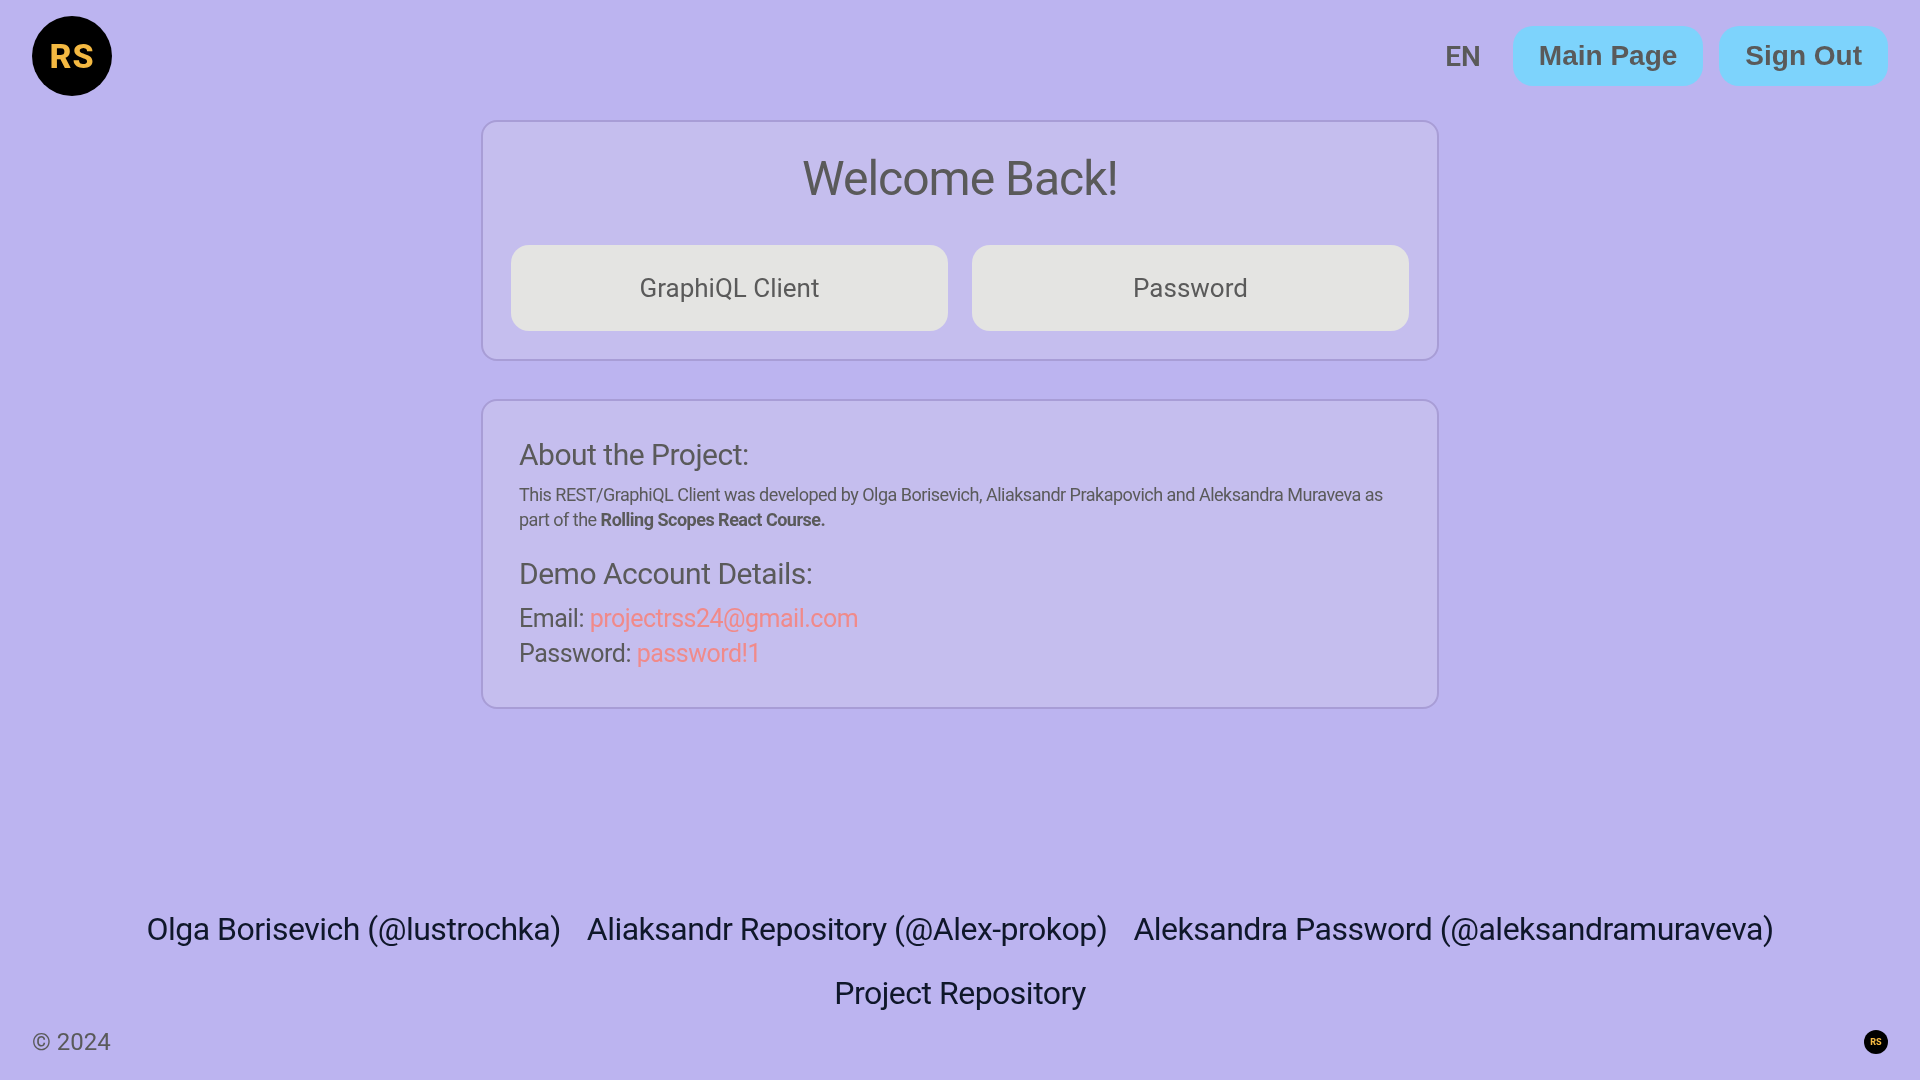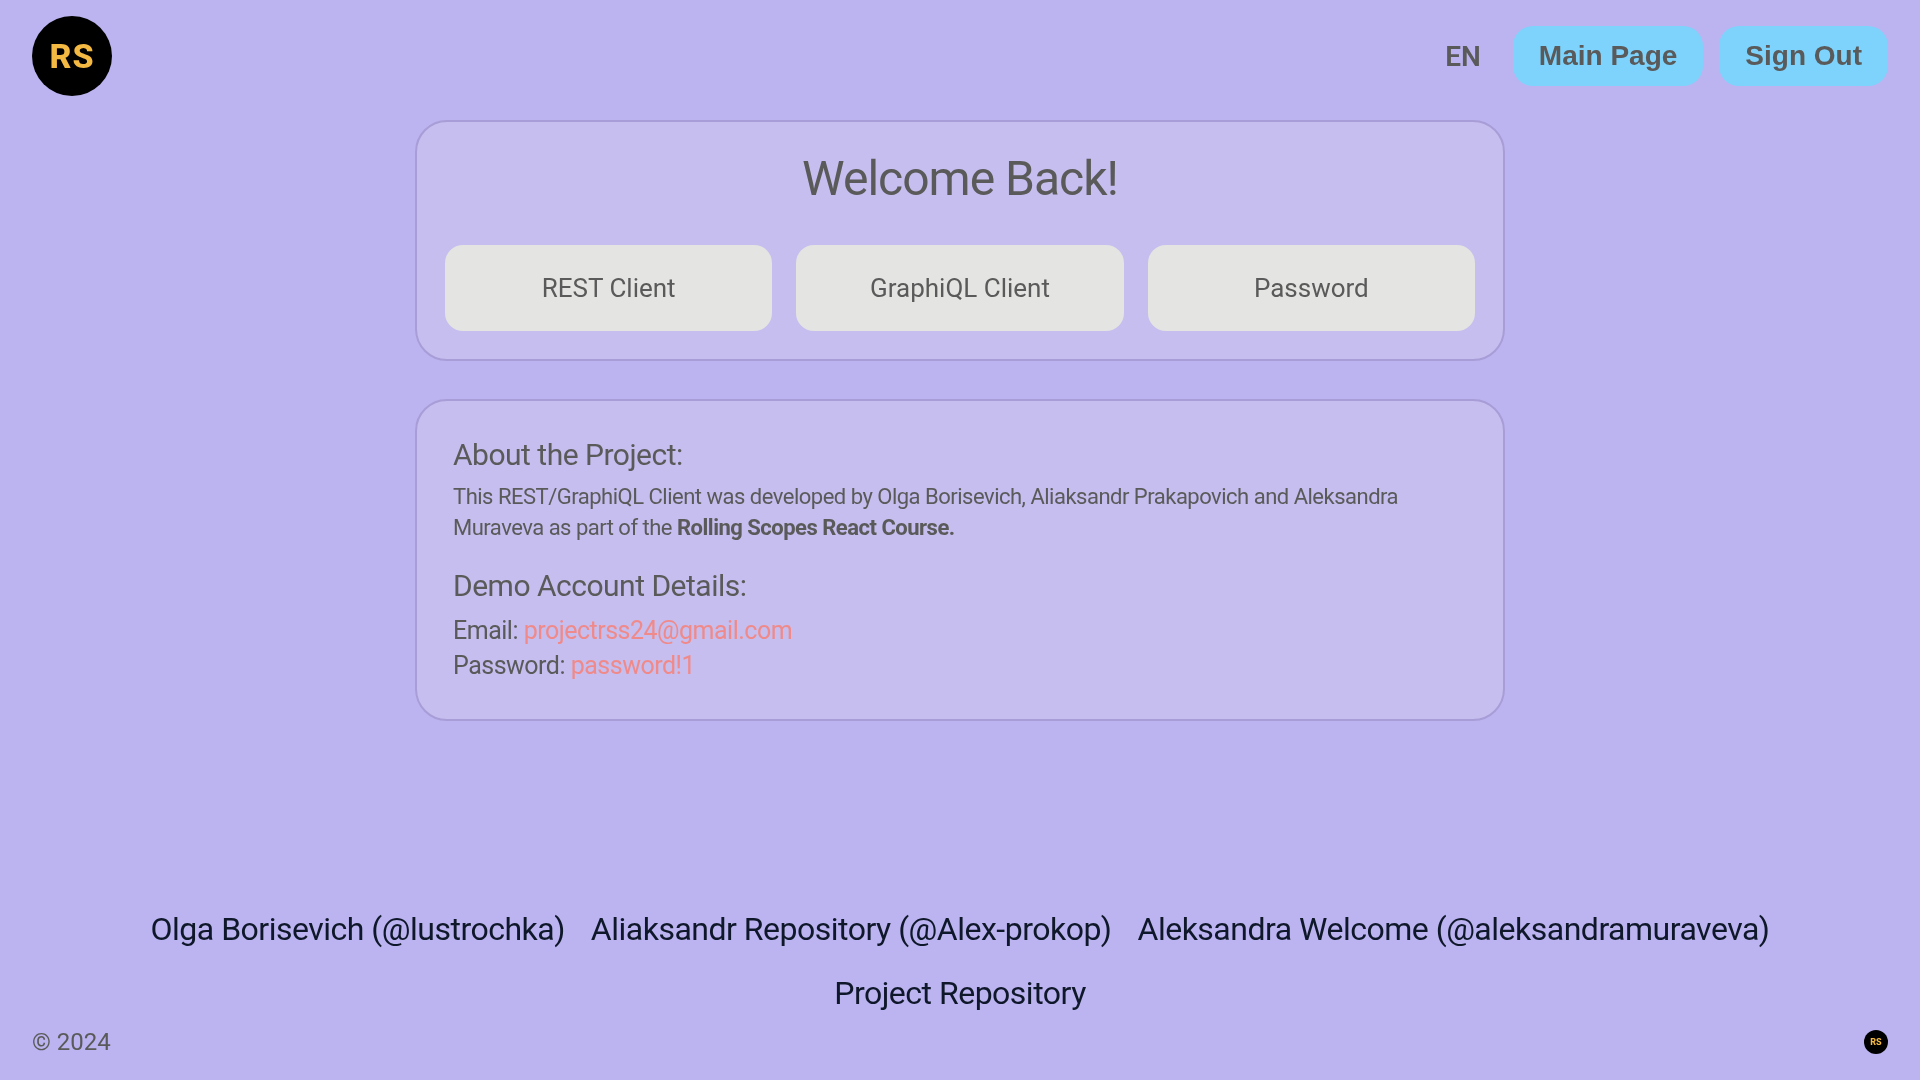--- a/index.html
+++ b/index.html
@@ -58,24 +58,24 @@
       cursor: pointer;
     }
     .main-content {
       flex: 1;
       display: flex;
       flex-direction: column;
       align-items: center;
       padding-top: 8px;
     }
     .card {
-      width: 1090px;
+      width: 958px;
       background-color: #c5beee;
       border: 2px solid #a89dd6;
-      border-radius: 32px;
+      border-radius: 16px;
       padding: 28px;
       margin-bottom: 38px;
     }
     .welcome-title {
       text-align: center;
       font-size: 48px;
       font-weight: 400;
       color: #5a5a5a;
       margin-bottom: 38px;
       letter-spacing: -1px;
@@ -100,21 +100,21 @@
       padding: 36px;
     }
     .section-heading {
       font-size: 30px;
       color: #5a5a5a;
       font-weight: 400;
       margin-bottom: 10px;
       letter-spacing: -0.5px;
     }
     .about-text {
-      font-size: 22px;
+      font-size: 18px;
       color: #5a5a5a;
       line-height: 1.4;
       margin-bottom: 24px;
       letter-spacing: -0.5px;
     }
     .about-text strong {
       font-weight: 700;
     }
     .demo-line {
       font-size: 25px;
@@ -175,21 +175,20 @@
     <span class="lang-toggle">EN</span>
     <button class="header-btn">Main Page</button>
     <button class="header-btn">Sign Out</button>
   </div>
 </header>
 
 <main class="main-content">
   <section class="card">
     <h1 class="welcome-title">Welcome Back!</h1>
     <div class="action-buttons">
-      <button class="action-btn">REST Client</button>
       <button class="action-btn">GraphiQL Client</button>
       <button class="action-btn">Password</button>
     </div>
   </section>
 
   <section class="card about-card">
     <h2 class="section-heading">About the Project:</h2>
     <p class="about-text">
       <span>This REST/GraphiQL Client was developed by Olga Borisevich, Aliaksandr Prakapovich and Aleksandra Muraveva as part of the </span><strong>Rolling Scopes React Course.</strong>
     </p>
@@ -200,21 +199,21 @@
     <p class="demo-line">
       <span>Password: </span><span class="highlight">password!1</span>
     </p>
   </section>
 </main>
 
 <footer class="footer">
   <div class="footer-links">
     <a class="footer-link">Olga Borisevich (@lustrochka)</a>
     <a class="footer-link">Aliaksandr Repository (@Alex-prokop)</a>
-    <a class="footer-link">Aleksandra Welcome (@aleksandramuraveva)</a>
+    <a class="footer-link">Aleksandra Password (@aleksandramuraveva)</a>
     <a class="footer-link">Project Repository</a>
   </div>
   <div class="footer-bottom">
     <span>© 2024</span>
     <span class="footer-logo">
       <span>RS</span>
     </span>
   </div>
 </footer>
 

